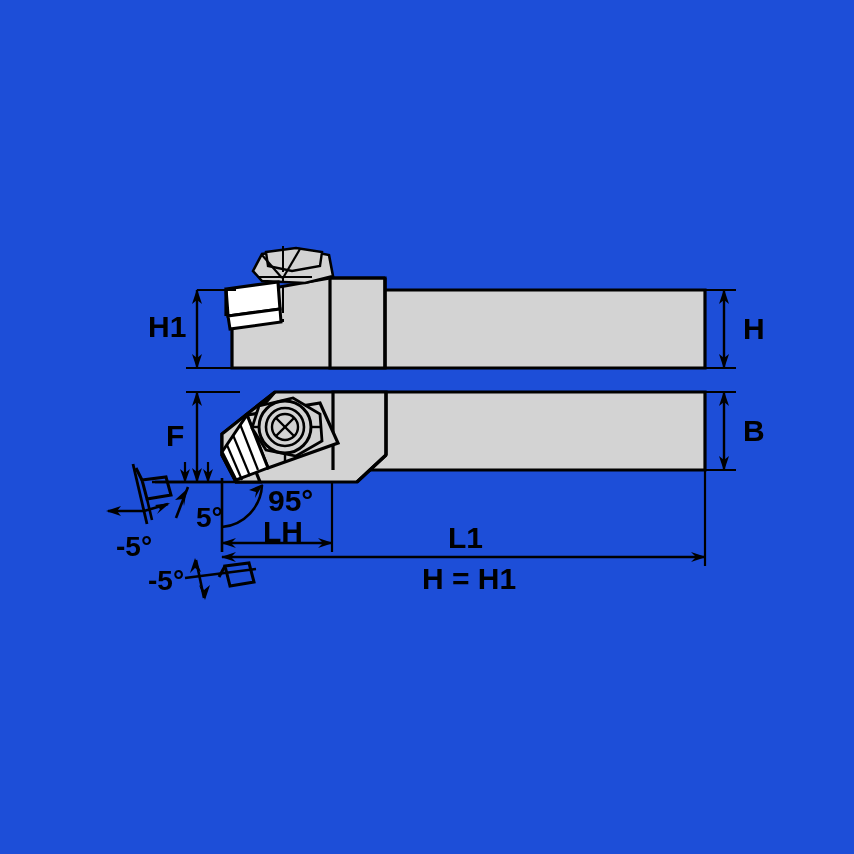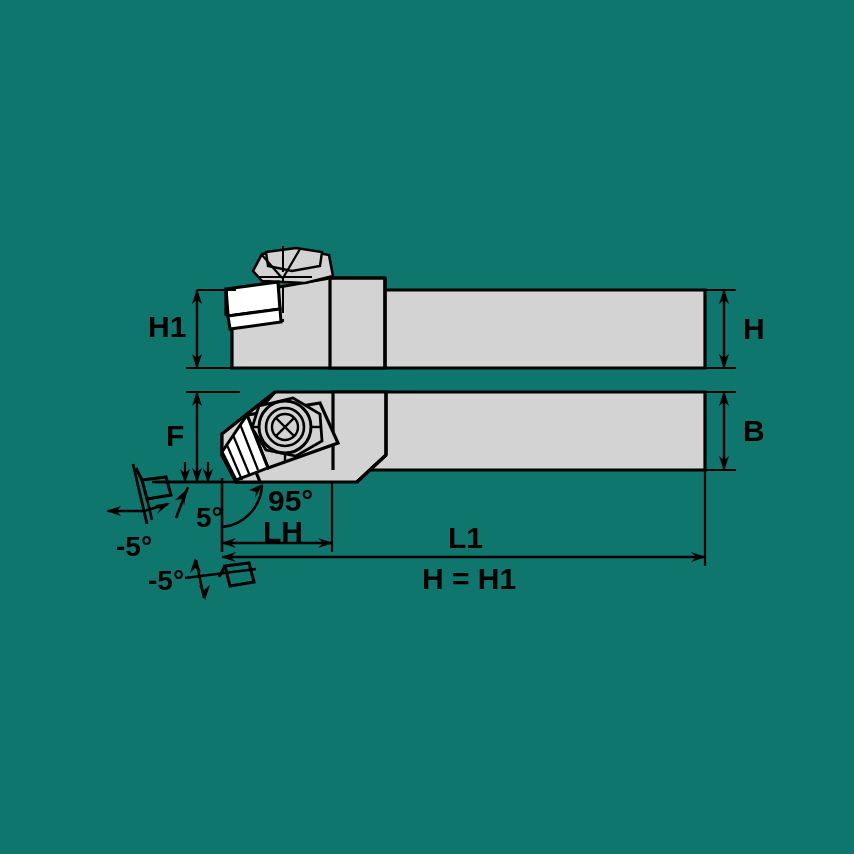--- a/index.html
+++ b/index.html
@@ -4,21 +4,21 @@
 <style>
   html, body {
     margin: 0;
     padding: 0;
     background: #ffffff;
   }
   #sheet {
     position: relative;
     width: 854px;
     height: 854px;
-    background: #0f766e;
+    background: #1d4ed8;
     overflow: hidden;
     font-family: "Liberation Sans", sans-serif;
   }
   #drawing {
     position: absolute;
     left: 0;
     top: 0;
     width: 854px;
     height: 854px;
   }

